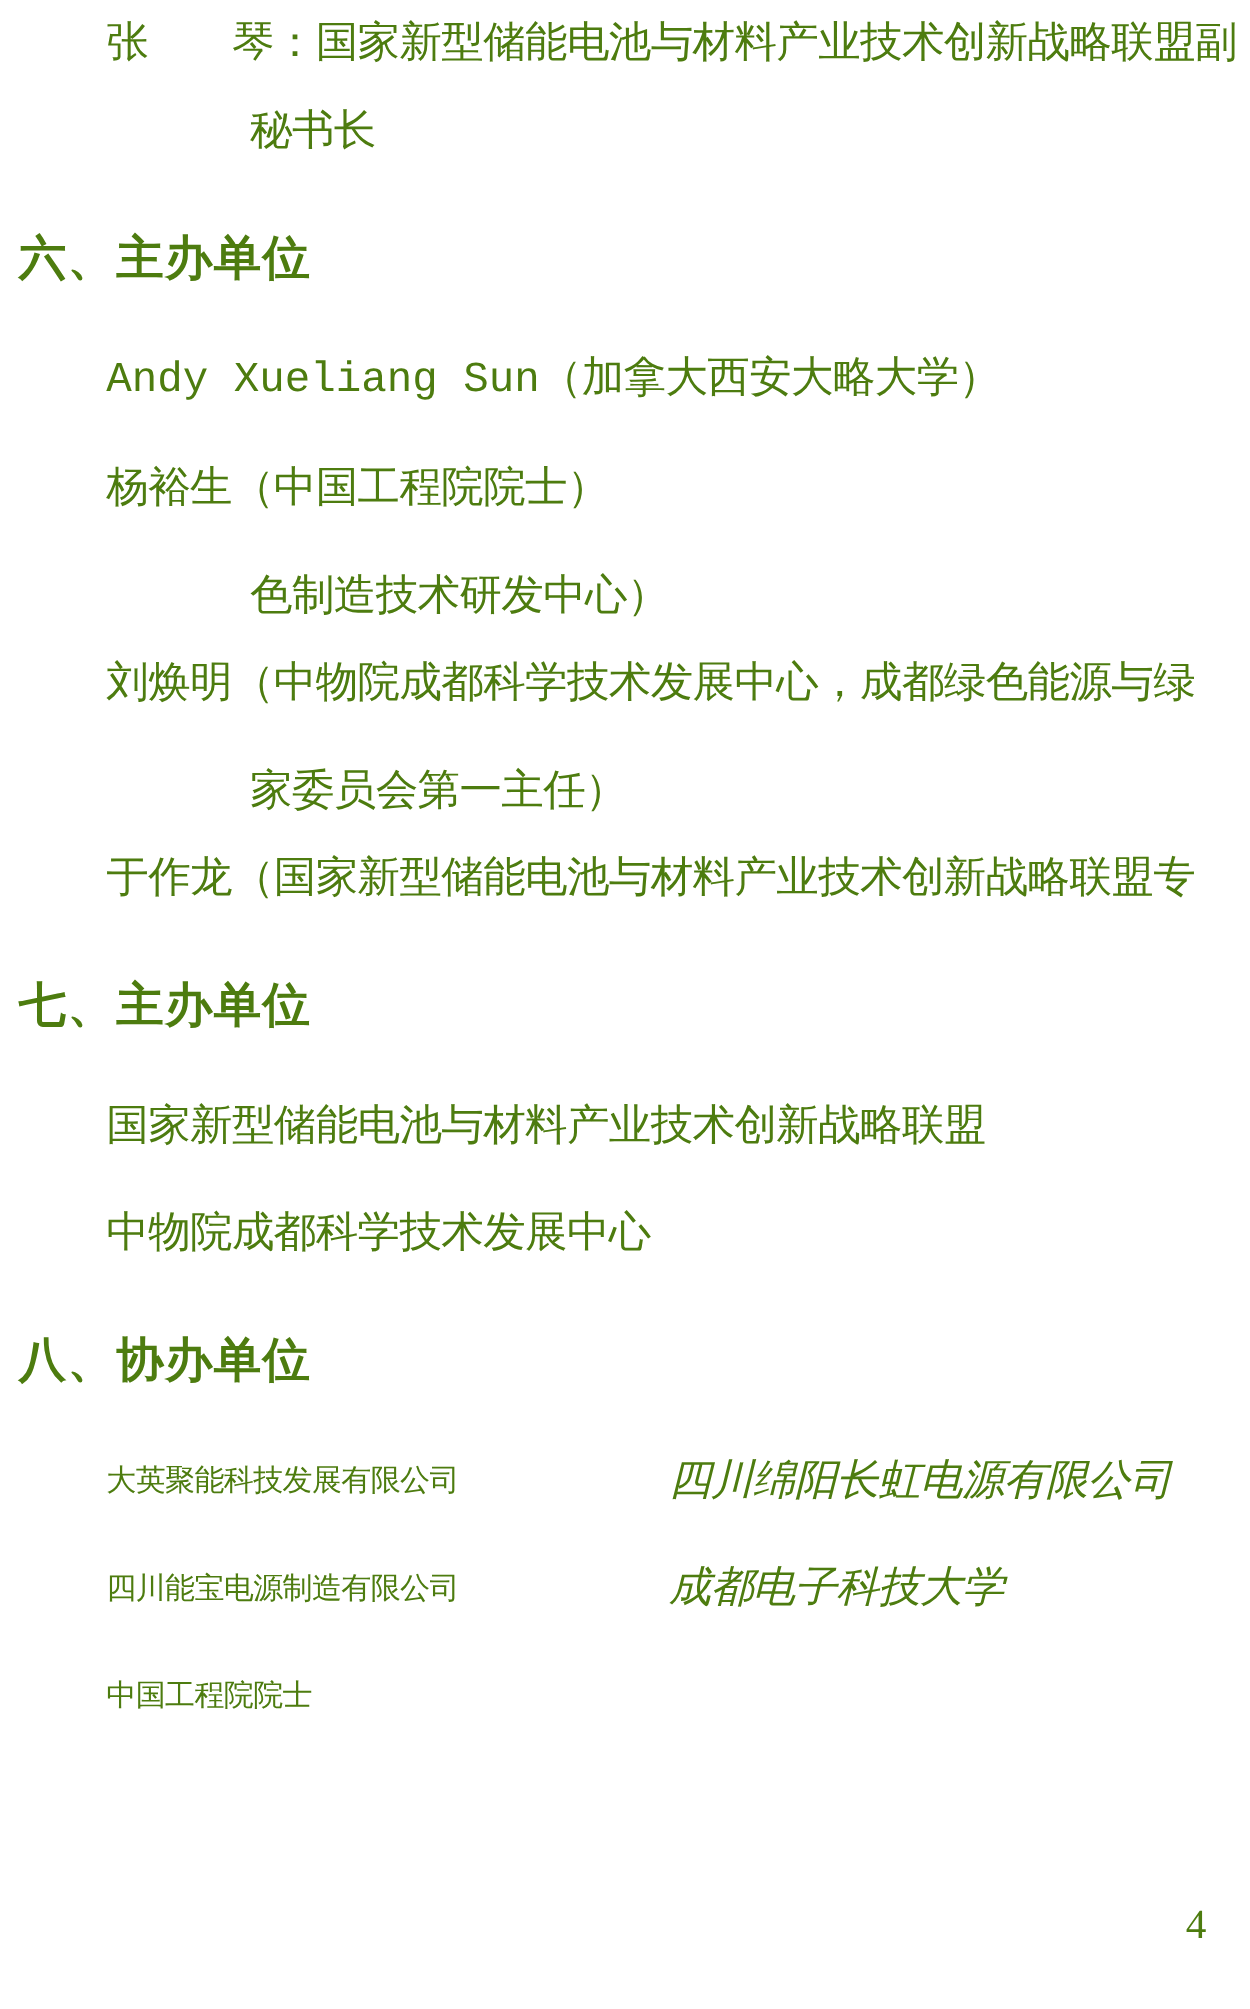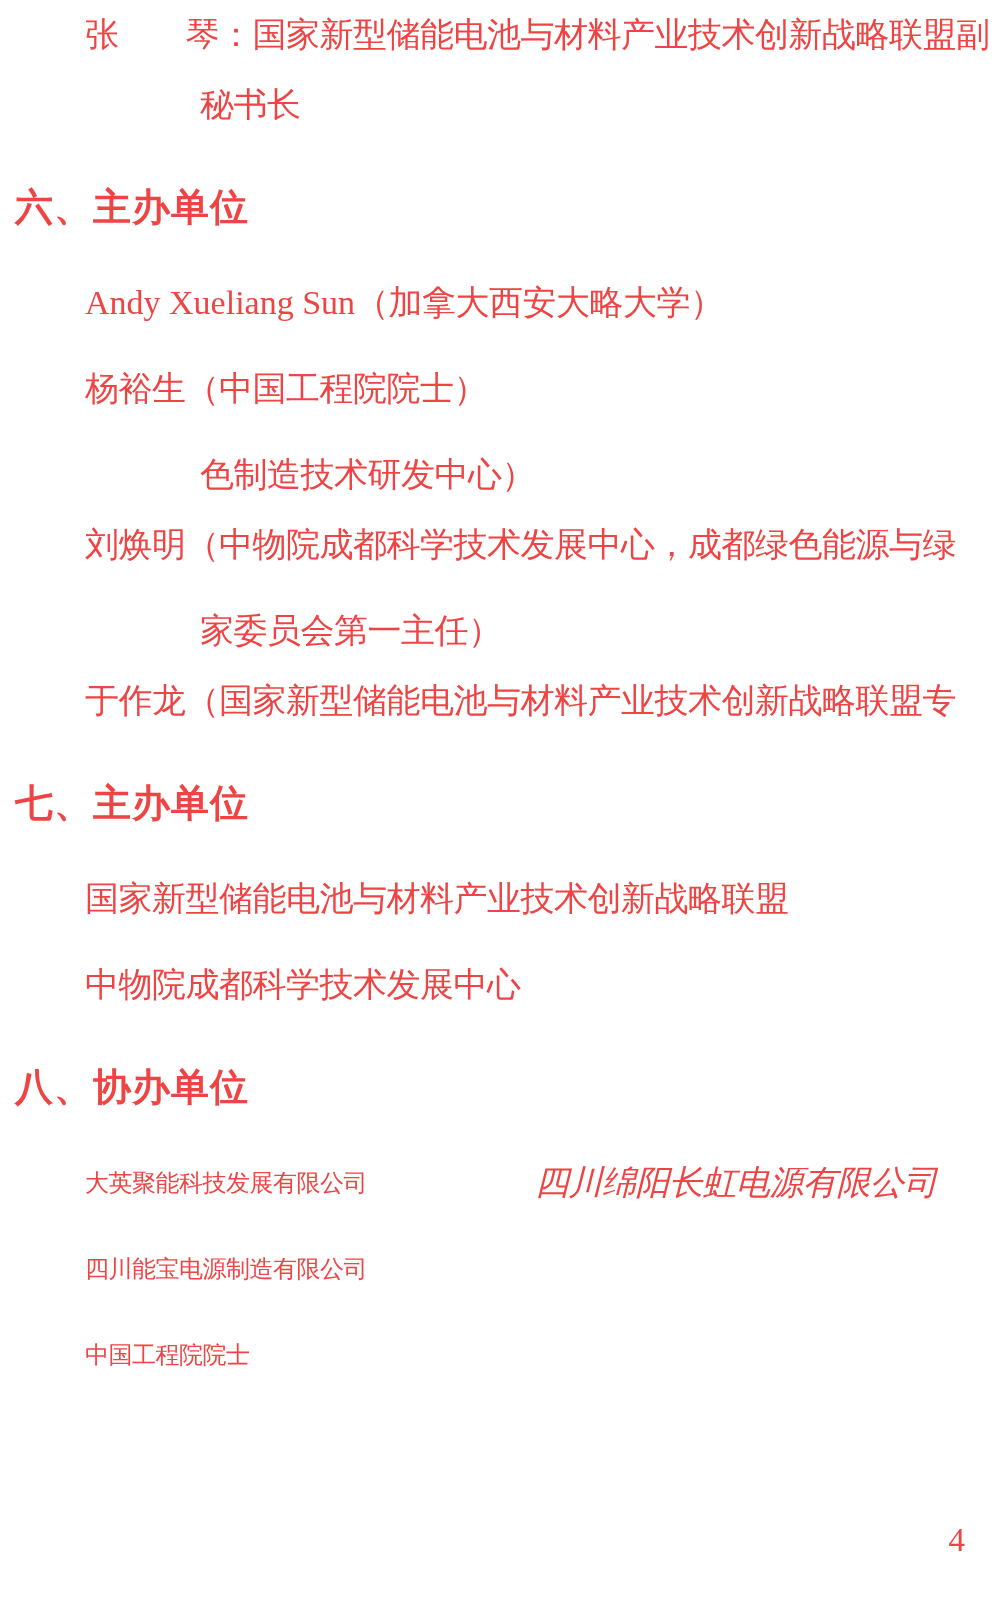--- a/index.html
+++ b/index.html
@@ -10,21 +10,21 @@
   }
   .page {
     position: relative;
     width: 1000px;
     height: 1607px;
     background: #ffffff;
     overflow: hidden;
     display: flex;
     flex-direction: column;
     font-family: "Liberation Serif", "DejaVu Serif", serif;
-    color: #ef4444;
+    color: #4d7c0f;
   }
   
   .entry {
     margin: 0 0 16px 0;
   }
   .bline {
     font-size: 34px;
     line-height: 70px;
     padding-left: 85px;
     white-space: nowrap;
@@ -58,21 +58,21 @@
   }
   .row .col2 {
     font-size: 34px;
     line-height: 70px;
     white-space: nowrap;
     letter-spacing: -0.5px;
     font-style: italic;
   }
   
   .latin {
-    font-family: Liberation Serif, serif;
+    font-family: Liberation Mono, monospace;
     letter-spacing: 0;
   }
   .page-number {
     position: absolute;
     top: 1520px;
     right: 35px;
     font-size: 33px;
     line-height: 40px;
     letter-spacing: 0;
   }
@@ -120,20 +120,21 @@
   <div class="heading">八、协办单位</div>
 
   <div class="entry row">
     <div class="col1">大英聚能科技发展有限公司</div>
     <div class="col2">四川绵阳长虹电源有限公司</div>
   </div>
 
 
   <div class="entry row">
     <div class="col1">四川能宝电源制造有限公司</div>
+    <div class="col2">成都电子科技大学</div>
   </div>
 
   <div class="entry row">
     <div class="col1">中国工程院院士</div>
     <div class="col2"></div>
   </div>
 
   <div class="page-number">4</div>
 
 </div>

